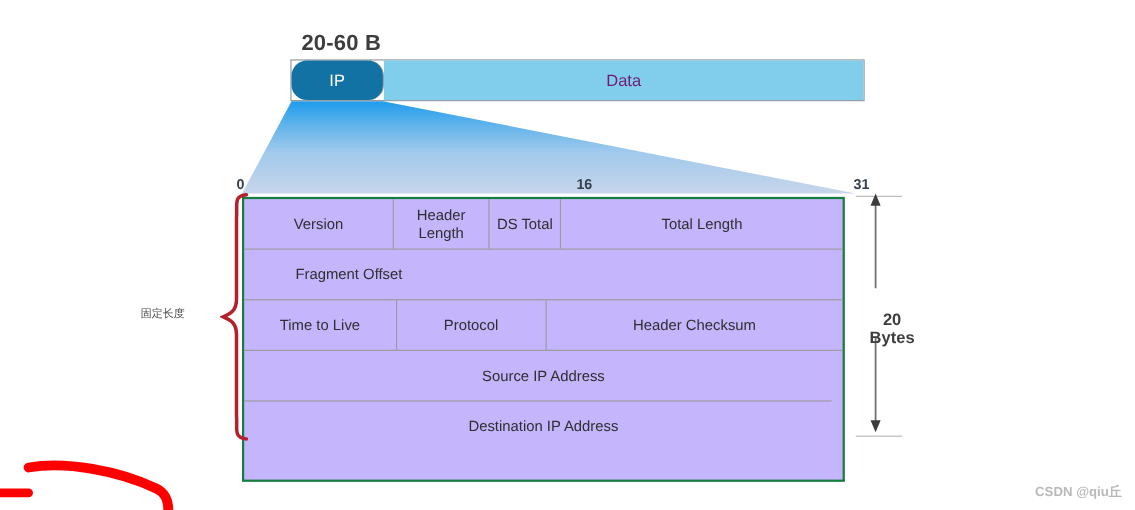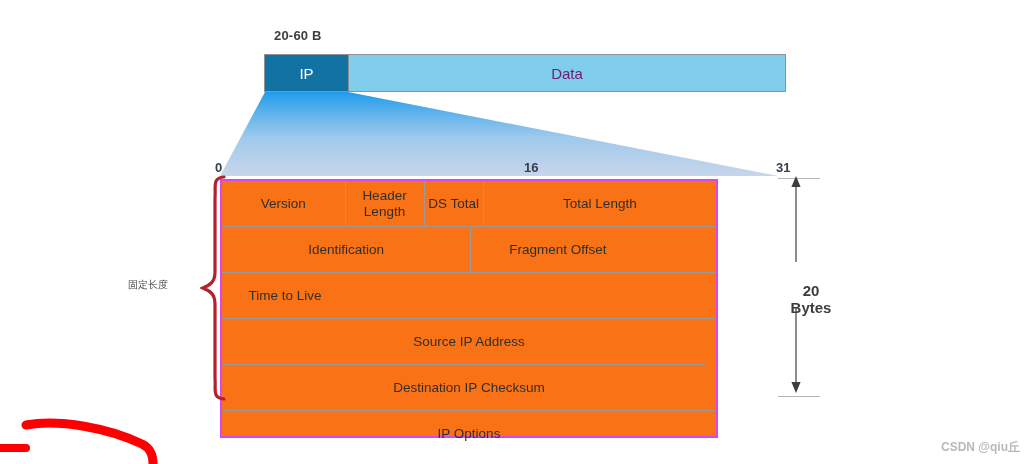--- a/index.html
+++ b/index.html
@@ -16,21 +16,21 @@
     height: 464px;
     background: #ffffff;
     overflow: hidden;
   }
 
   
   #size-label {
     position: absolute;
     left: 274px;
     top: 28px;
-    font-size: 13px;
+    font-size: 20px;
     font-weight: bold;
     color: #3d3d3d;
     letter-spacing: 0.2px;
     white-space: nowrap;
   }
   #packet-bar {
     position: absolute;
     left: 264px;
     top: 54px;
     width: 522px;
@@ -42,20 +42,21 @@
   #packet-ip {
     width: 84px;
     background: #1272a4;
     color: #ffffff;
     display: flex;
     align-items: center;
     justify-content: center;
     font-size: 15px;
     border-right: 1px solid #8d9296;
     box-sizing: border-box;
+    border-radius: 14px;
   }
   #packet-data {
     flex: 1;
     background: #80cdec;
     color: #701a75;
     display: flex;
     align-items: center;
     justify-content: center;
     font-size: 15px;
   }
@@ -80,25 +81,25 @@
   }
   #tick-0  { left: 215px; }
   #tick-16 { left: 496px; margin-left: 28px; }
   #tick-31 { left: 776px; text-align: right; }
 
   
   #header-table {
     position: absolute;
     left: 220px;
     top: 179px;
-    width: 498px;
+    width: 548px;
     height: 259px;
     box-sizing: border-box;
-    border: 2px solid #d946ef;
-    background: #f97316;
+    border: 2px solid #15803d;
+    background: #c4b5fd;
   }
   .hrow {
     display: flex;
     box-sizing: border-box;
     border-bottom: 1px solid #9a9a9a;
     height: 46px;
   }
   .hrow:last-child { border-bottom: none; }
   .hcell {
     display: flex;
@@ -226,39 +227,37 @@
   <div id="header-table">
 
     <div class="hrow">
       <div class="hcell" style="width:25%">Version</div>
       <div class="hcell" style="width:16%">Header Length</div>
       <div class="hcell" style="width:12%">DS Total</div>
       <div class="hcell" style="width:47%">Total Length</div>
     </div>
 
     <div class="hrow">
-      <div class="hcell" style="width:50.5%">Identification</div>
       <div class="hcell" style="width:35%">Fragment Offset</div>
     </div>
 
     <div class="hrow">
       <div class="hcell" style="width:25.5%">Time to Live</div>
+      <div class="hcell" style="width:25%">Protocol</div>
+      <div class="hcell" style="width:49.5%">Header Checksum</div>
     </div>
 
     <div class="hrow short-div">
       <div class="hcell nodiv" style="width:100%">Source IP Address</div>
     </div>
 
     <div class="hrow">
-      <div class="hcell nodiv" style="width:100%">Destination IP Checksum</div>
-    </div>
-
-    <div class="hrow">
-      <div class="hcell nodiv" style="width:100%">IP  Options</div>
-    </div>
+      <div class="hcell nodiv" style="width:100%">Destination IP Address</div>
+    </div>
+
 
   </div>
 
   <div id="bytes-guide-top"></div>
   <div id="bytes-guide-bottom"></div>
   <svg id="bytes-arrow" viewBox="0 0 20 225" xmlns="http://www.w3.org/2000/svg">
     <line x1="10" y1="14" x2="10" y2="90" stroke="#6f6f6f" stroke-width="1.6"></line>
     <line x1="10" y1="135" x2="10" y2="211" stroke="#6f6f6f" stroke-width="1.6"></line>
     <polygon points="10,4 5.4,15 14.6,15" fill="#3d3d3d"></polygon>
     <polygon points="10,221 5.4,210 14.6,210" fill="#3d3d3d"></polygon>

